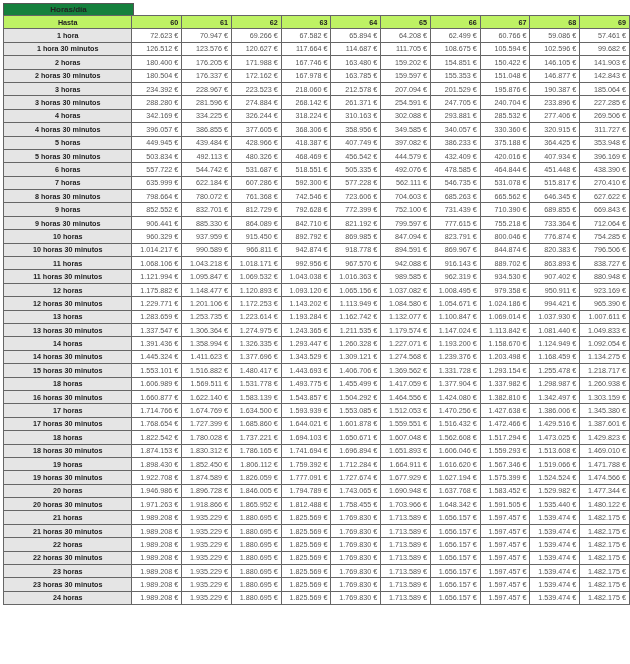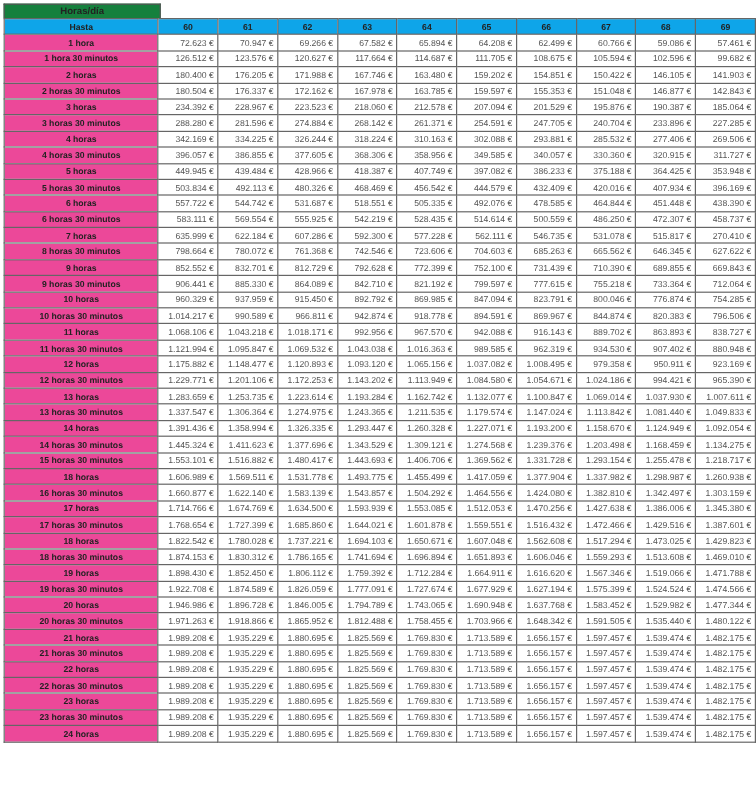--- a/index.html
+++ b/index.html
@@ -12,25 +12,25 @@
   }
   table.grid {
     position: absolute; left: 3px; top: 15px;
     border-collapse: collapse; table-layout: fixed;
     font-size: 7.2px;
   }
   table.grid td, table.grid th {
     border: 1px solid #666; height: 12.4px; padding: 0 3px;
     white-space: nowrap; overflow: hidden;
   }
-  table.grid th { background: #0ea5e9; font-weight: bold; text-align: center; color: #222; }
-  table.grid td.lbl { background: #ec4899; font-weight: bold; text-align: center; color: #222; width: 124px; }
+  table.grid th { background: #bef264; font-weight: bold; text-align: center; color: #222; }
+  table.grid td.lbl { background: #e5e5e5; font-weight: bold; text-align: center; color: #222; width: 124px; }
   table.grid td.val { text-align: right; color: #555; width: 43px; background: #fff; }
   table.grid th.lblh { width: 124px; }
-  table.grid th.colh { width: 43px; }
+  table.grid th.colh { width: 43px; text-align: right; }
 </style>
 </head>
 <body>
 
 <div class="title-box">Horas/día</div>
 
 <table class="grid">
   <thead>
     <tr id="header-row">
       <th class="lblh">Hasta</th>
@@ -184,33 +184,20 @@
         <td class="val">531.687 €</td>
         <td class="val">518.551 €</td>
         <td class="val">505.335 €</td>
         <td class="val">492.076 €</td>
         <td class="val">478.585 €</td>
         <td class="val">464.844 €</td>
         <td class="val">451.448 €</td>
         <td class="val">438.390 €</td>
       </tr>
       <tr>
-        <td class="lbl">6 horas 30 minutos</td>
-        <td class="val">583.111 €</td>
-        <td class="val">569.554 €</td>
-        <td class="val">555.925 €</td>
-        <td class="val">542.219 €</td>
-        <td class="val">528.435 €</td>
-        <td class="val">514.614 €</td>
-        <td class="val">500.559 €</td>
-        <td class="val">486.250 €</td>
-        <td class="val">472.307 €</td>
-        <td class="val">458.737 €</td>
-      </tr>
-      <tr>
         <td class="lbl">7 horas</td>
         <td class="val">635.999 €</td>
         <td class="val">622.184 €</td>
         <td class="val">607.286 €</td>
         <td class="val">592.300 €</td>
         <td class="val">577.228 €</td>
         <td class="val">562.111 €</td>
         <td class="val">546.735 €</td>
         <td class="val">531.078 €</td>
         <td class="val">515.817 €</td>

